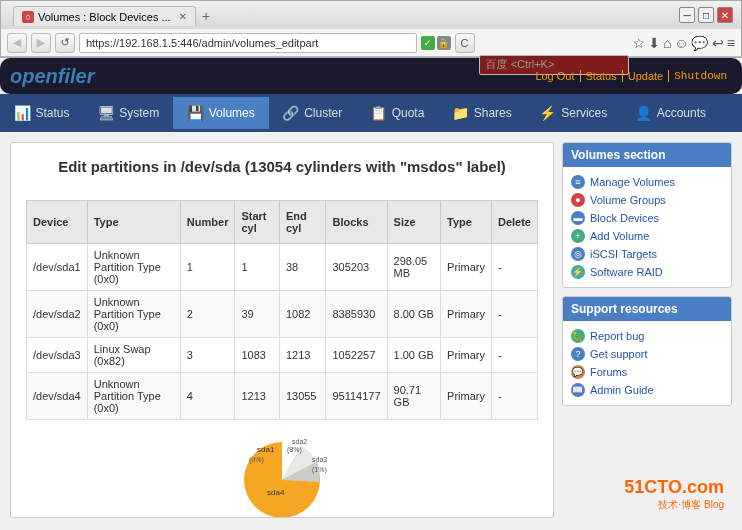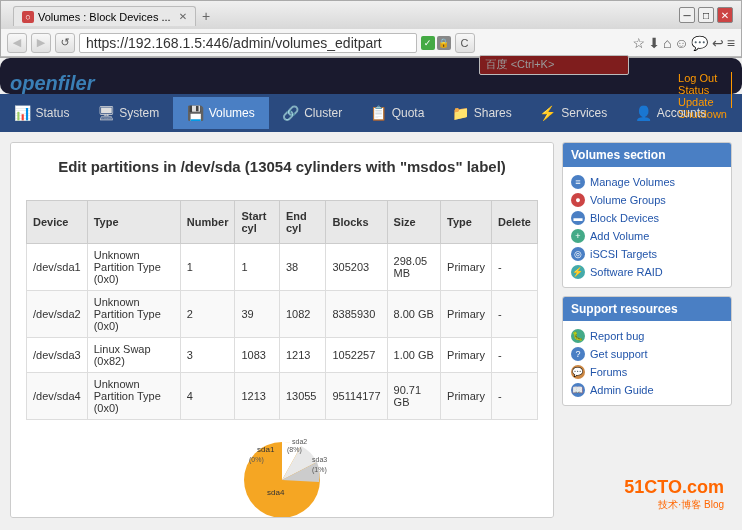--- a/index.html
+++ b/index.html
@@ -10,39 +10,39 @@
     .title-bar { background: linear-gradient(to bottom, #f0f0f0, #d8d8d8); padding: 4px 8px; display: flex; align-items: center; gap: 6px; height: 28px; }
     .tab-bar { background: #d0d0d0; display: flex; align-items: flex-end; padding: 0 4px; height: 22px; }
     .tab { background: #e8e8e8; border: 1px solid #bbb; border-bottom: none; padding: 2px 8px; font-size: 11px; display: flex; align-items: center; gap: 4px; height: 20px; border-radius: 3px 3px 0 0; }
     .tab-favicon { width: 12px; height: 12px; background: #c44; border-radius: 2px; font-size: 9px; color: white; display: flex; align-items: center; justify-content: center; }
     .tab-close { font-size: 10px; color: #666; margin-left: 4px; cursor: pointer; }
     .new-tab { background: none; border: none; font-size: 14px; color: #666; padding: 2px 6px; cursor: pointer; }
     .address-bar { background: #f5f5f5; border-bottom: 1px solid #bbb; padding: 3px 6px; display: flex; align-items: center; gap: 4px; height: 28px; }
     .nav-btn { background: linear-gradient(to bottom, #f8f8f8, #e0e0e0); border: 1px solid #bbb; border-radius: 3px; width: 20px; height: 20px; display: flex; align-items: center; justify-content: center; font-size: 11px; cursor: pointer; color: #555; }
     .nav-btn.disabled { color: #bbb; }
     .url-box { flex: 1; background: white; border: 1px solid #bbb; border-radius: 2px; padding: 2px 6px; font-size: 11px; height: 20px; display: flex; align-items: center; }
-    .url-text { color: #333; font-size: 14px; }
+    .url-text { color: #333; font-size: 11px; }
     .search-box { background: #7f1d1d; border: 1px solid #bbb; border-radius: 2px; padding: 2px 6px; font-size: 11px; height: 20px; width: 150px; display: flex; align-items: center; color: #999; margin-top: 44px; }
     .toolbar-icons { display: flex; gap: 3px; align-items: center; }
     .toolbar-icon { font-size: 14px; color: #555; cursor: pointer; }
     .security-badge { display: flex; gap: 2px; }
     .badge-green { width: 14px; height: 14px; background: #4a4; border-radius: 2px; display: flex; align-items: center; justify-content: center; color: white; font-size: 9px; }
     .badge-gray { width: 14px; height: 14px; background: #888; border-radius: 2px; display: flex; align-items: center; justify-content: center; color: white; font-size: 9px; }
 
     
     .page { background: #f0f0f0; height: 472px; overflow: hidden; }
 
     
-    .top-nav { background: #1a1a2e; padding: 14px 10px; display: flex; justify-content: space-between; height: 36px; border-radius: 10px; }
+    .top-nav { background: #1a1a2e; padding: 14px 10px; display: flex; align-items: center; justify-content: space-between; height: 36px; border-radius: 10px; }
     .logo { color: #4a9fd4; font-size: 20px; font-weight: bold; font-style: italic; }
     .logo span { color: #3a7fb5; }
     .system-status { color: #ccc; font-size: 11px; text-align: center; flex: 1; margin: 0 20px; }
-    .top-links { display: flex; gap: 0; flex-direction: column; }
+    .top-links { display: flex; gap: 0; }
     .top-link { color: #ff9900; font-size: 11px; text-decoration: none; padding: 0 5px; border-right: 1px solid #ff9900; cursor: pointer; }
-    .top-link:last-child { border-right: none; }
+    .top-link:last-child { border-right: none; font-family: Liberation Mono, monospace; }
 
     
     .main-nav { background: #2a4a7f; padding: 0; display: flex; align-items: center; height: 38px; }
     .nav-item { padding: 8px 14px; color: #ddd; font-size: 12px; display: flex; align-items: center; gap: 4px; cursor: pointer; }
     .nav-item.active { background: #4a7fc4; color: white; }
     .nav-icon { font-size: 14px; }
 
     
     .content-area { display: flex; gap: 8px; padding: 10px; height: 396px; }
     .main-content { flex: 1; background: white; border: 1px solid #ccc; border-radius: 3px; padding: 15px; overflow: auto; }

